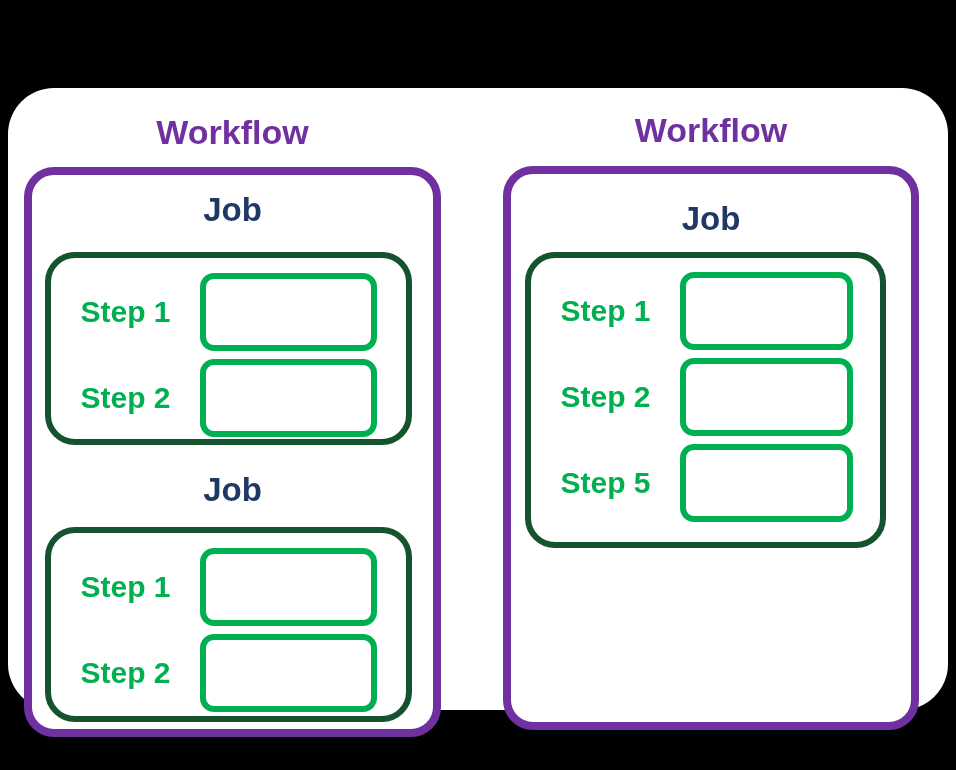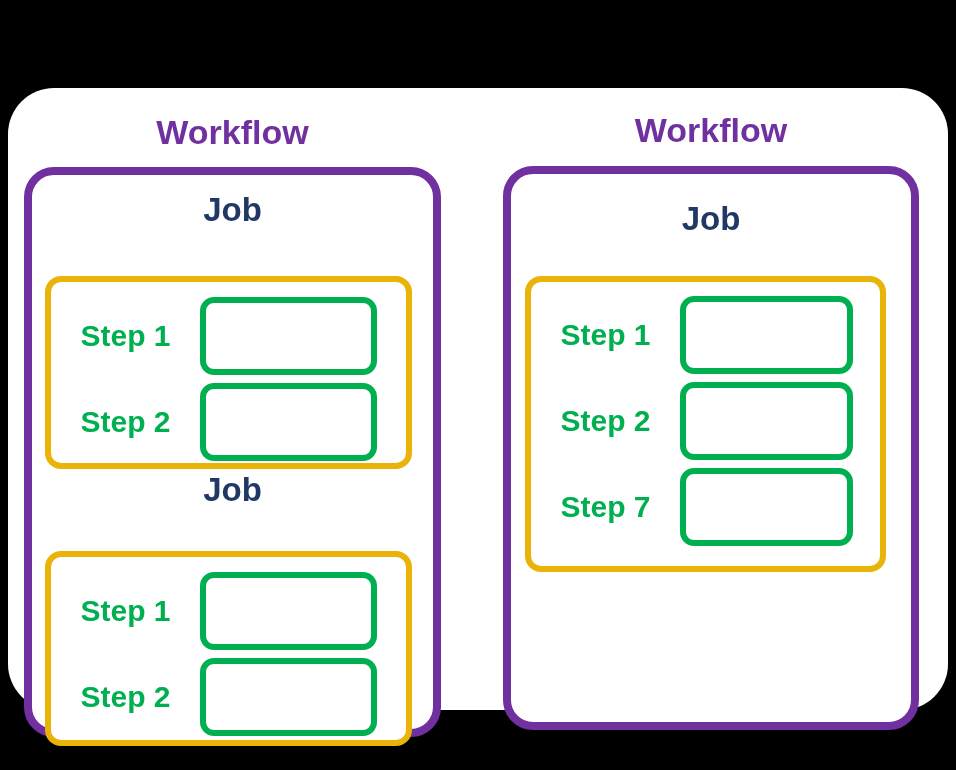--- a/index.html
+++ b/index.html
@@ -57,25 +57,24 @@
     font-weight: bold;
     line-height: 38px;
     color: #1f3864;
   }
   .wf-box.left  .job-label.first  { top: 16px; }
   .wf-box.left  .job-label.second { top: 296px; }
   .wf-box.right .job-label.first  { top: 26px; }
 
   .job-box {
     position: absolute;
-    border: 6px solid #eab308;
-    border-radius: 16px;
+    border: 6px solid #14532d;
+    border-radius: 30px;
     box-sizing: border-box;
     background: #ffffff;
-    margin-top: 24px;
   }
   .wf-box.left .job-box.first  { left: 13px; top: 77px;  width: 367px; height: 193px; }
   .wf-box.left .job-box.second { left: 13px; top: 352px; width: 367px; height: 195px; }
   .wf-box.right .job-box.first { left: 14px; top: 78px;  width: 361px; height: 296px; }
 
   .steps {
     position: absolute;
     left: 0; right: 0; top: 0; bottom: 0;
     display: flex;
     flex-direction: column;
@@ -161,21 +160,21 @@
         <div class="steps">
           <div class="step-row">
             <div class="step-label">Step 1</div>
             <div class="step-box"></div>
           </div>
           <div class="step-row">
             <div class="step-label">Step 2</div>
             <div class="step-box"></div>
           </div>
           <div class="step-row">
-            <div class="step-label">Step 7</div>
+            <div class="step-label">Step 5</div>
             <div class="step-box"></div>
           </div>
         </div>
       </div>
     </div>
 
   </div>
 </div>
 
 </body></html>

